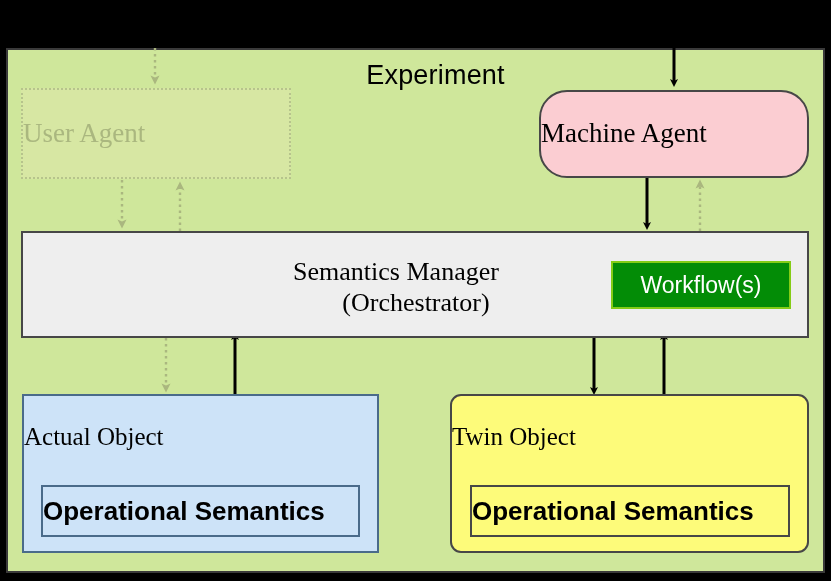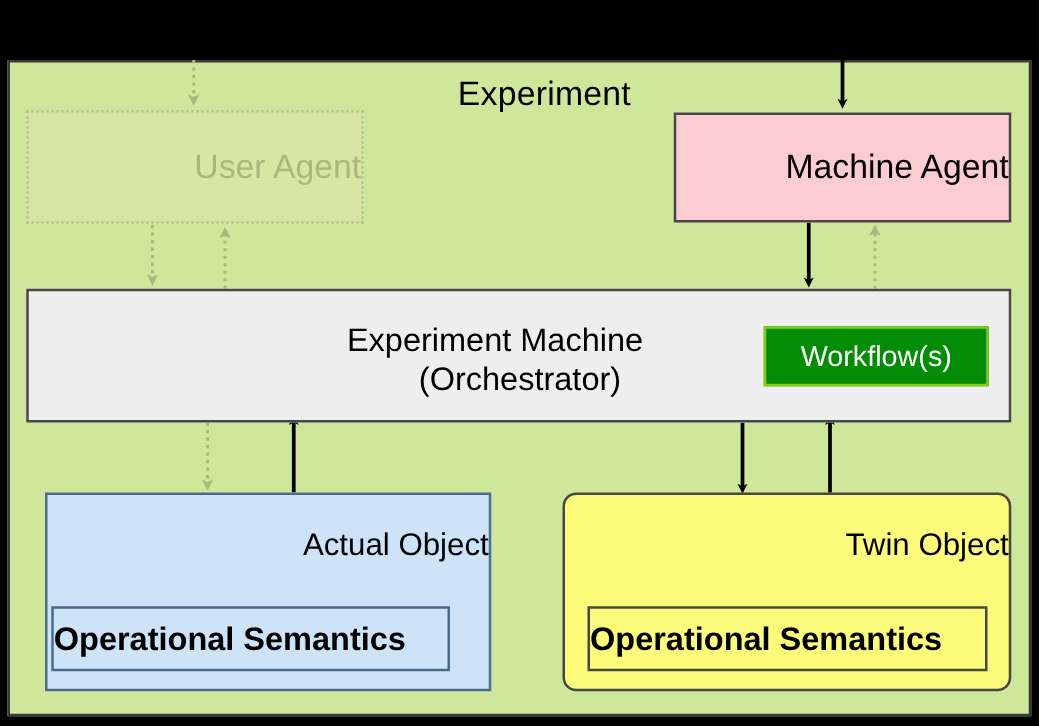--- a/index.html
+++ b/index.html
@@ -43,24 +43,25 @@
     padding-left: 20px;
   }
 
   
   .node {
     position: absolute;
     box-sizing: border-box;
     border: 2px solid #474747;
     display: flex;
     align-items: center;
-    justify-content: flex-end;
+    justify-content: flex-start;
     color: #000000;
     text-align: center;
     line-height: 1.18;
+    font-family: Liberation Serif, serif;
   }
 
   
   .user-agent {
     left: 21px;
     top: 88px;
     width: 270px;
     height: 91px;
     border: 2px dotted #b6c48c;
     background: rgba(222, 232, 170, 0.55);
@@ -69,20 +70,21 @@
   }
 
   
   .machine-agent {
     left: 539px;
     top: 90px;
     width: 270px;
     height: 88px;
     background: #fbcdd2;
     font-size: 27px;
+    border-radius: 28px;
   }
 
   
   .experiment-manager {
     left: 21px;
     top: 231px;
     width: 788px;
     height: 107px;
     background: #eeeeee;
     font-size: 26px;
@@ -110,21 +112,21 @@
     background: #038c06;
     color: #ffffff;
     font-size: 23px;
     display: flex;
     align-items: center;
     justify-content: center;
   }
 
   
   .actual-object {
-    left: 36px;
+    left: 22px;
     top: 394px;
     width: 357px;
     height: 159px;
     background: #cde3f8;
     border: 2px solid #4a6b8a;
     font-size: 25px;
     align-items: flex-start;
     padding-top: 26px;
   }
 
@@ -240,21 +242,21 @@
   <div class="node user-agent">
     <span>User Agent</span>
   </div>
 
   <div class="node machine-agent">
     <span>Machine Agent</span>
   </div>
 
   <div class="node experiment-manager">
     <div class="em-label">
-      <span>Experiment Machine</span>
+      <span>Semantics Manager</span>
       <span class="line2">(Orchestrator)</span>
     </div>
   </div>
 
   <div class="workflow">
     <span>Workflow(s)</span>
   </div>
 
   <div class="node actual-object">
     <span>Actual Object</span>

